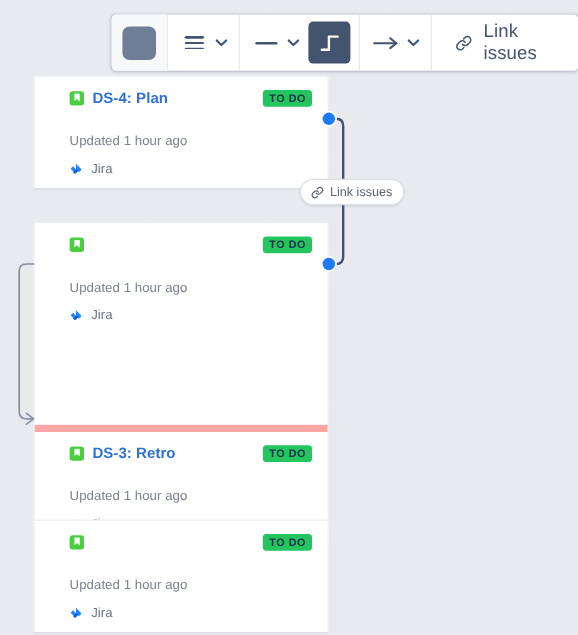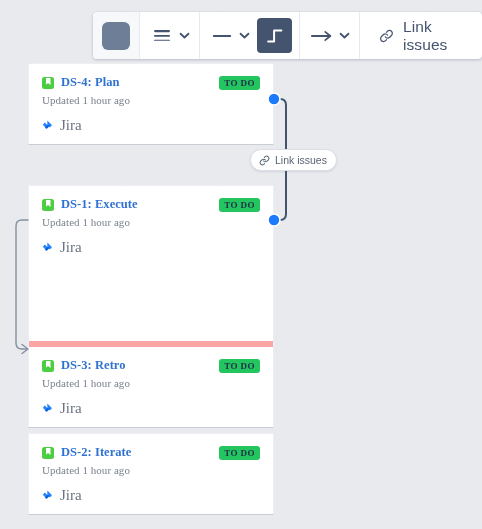--- a/index.html
+++ b/index.html
@@ -82,21 +82,21 @@
   .card {
     position: absolute;
     left: 28px;
     width: 246px;
     background: #ffffff;
     border: 1px solid #eceef1;
     border-bottom: 1px solid #c9ced6;
     box-shadow: 0 0 0 0 rgba(0,0,0,0);
     z-index: 10;
   }
-  .card-inner { padding: 11px 13px 10px 13px; position: relative; font-family: Liberation Serif, serif; }
+  .card-inner { padding: 11px 13px 10px 29px; position: relative; }
   .card-inner + .card-inner { border-top: 6px solid #fca5a5; }
   .card-row1 { display: flex; align-items: center; }
   .jira-square {
     width: 12px; height: 12px;
     border-radius: 2.5px;
     background: #4bce3f;
     position: relative;
     margin-right: 7px;
     flex: 0 0 auto;
   }
@@ -120,30 +120,30 @@
     background: #22c55e;
     color: #22304a;
     font-size: 9px;
     font-weight: 700;
     letter-spacing: .45px;
     padding: 3px 5px 2px 5px;
     border-radius: 3px;
     line-height: 1;
   }
   .updated {
-    margin-top: 4px;
+    margin-top: 23px;
     font-size: 11px;
     color: #7a828e;
     letter-spacing: .05px;
   }
   .srcrow {
     margin-top: 11px;
     display: flex; align-items: center; gap: 7px;
   }
-  .srclbl { font-size: 15px; color: #6b7280; }
+  .srclbl { font-size: 11px; color: #6b7280; }
   .jicon { width: 11px; height: 11px; flex: 0 0 auto; }
 
   
   #conn { position: absolute; left: 0; top: 0; width: 482px; height: 529px; z-index: 20; pointer-events: none; }
   .tooltip {
     position: absolute;
     left: 250px; top: 149px;
     height: 22px;
     display: flex; align-items: center; gap: 5px;
     padding: 0 9px 0 8px;
@@ -191,21 +191,20 @@
         </svg>
         <span class="srclbl">Jira</span>
       </div>
     </div>
   </div>
 
   <div class="card" style="top:185px;">
     <div class="card-inner" style="padding-bottom:22px;">
       <div class="card-row1">
         <span class="jira-square"></span>
-        <span class="ckey">DS-1: Execute</span>
         <span class="badge">TO DO</span>
       </div>
       <div class="updated">Updated 1 hour ago</div>
       <div class="srcrow">
         <svg class="jicon" viewBox="0 0 24 24" xmlns="http://www.w3.org/2000/svg">
           <path d="M11.6 1.2 21 10.6c.5.5.5 1.4 0 1.9l-4 4-5.4-5.4V1.2z" fill="#2684ff"></path>
           <path d="M11.6 11.1 6.2 5.7l-3.6 3.6c-.5.5-.5 1.4 0 1.9l8.1 8.1 5.4-5.4-4.5-2.8z" fill="#2684ff"></path>
           <path d="M11.6 11.1 6.2 16.5l3 3 7.3-7.3-4.9-1.1z" fill="#0052cc" opacity=".75"></path>
         </svg>
         <span class="srclbl">Jira</span>
@@ -226,21 +225,20 @@
         </svg>
         <span class="srclbl">Jira</span>
       </div>
     </div>
   </div>
 
   <div class="card" style="top:433px;">
     <div class="card-inner">
       <div class="card-row1">
         <span class="jira-square"></span>
-        <span class="ckey">DS-2: Iterate</span>
         <span class="badge">TO DO</span>
       </div>
       <div class="updated">Updated 1 hour ago</div>
       <div class="srcrow">
         <svg class="jicon" viewBox="0 0 24 24" xmlns="http://www.w3.org/2000/svg">
           <path d="M11.6 1.2 21 10.6c.5.5.5 1.4 0 1.9l-4 4-5.4-5.4V1.2z" fill="#2684ff"></path>
           <path d="M11.6 11.1 6.2 5.7l-3.6 3.6c-.5.5-.5 1.4 0 1.9l8.1 8.1 5.4-5.4-4.5-2.8z" fill="#2684ff"></path>
           <path d="M11.6 11.1 6.2 16.5l3 3 7.3-7.3-4.9-1.1z" fill="#0052cc" opacity=".75"></path>
         </svg>
         <span class="srclbl">Jira</span>

